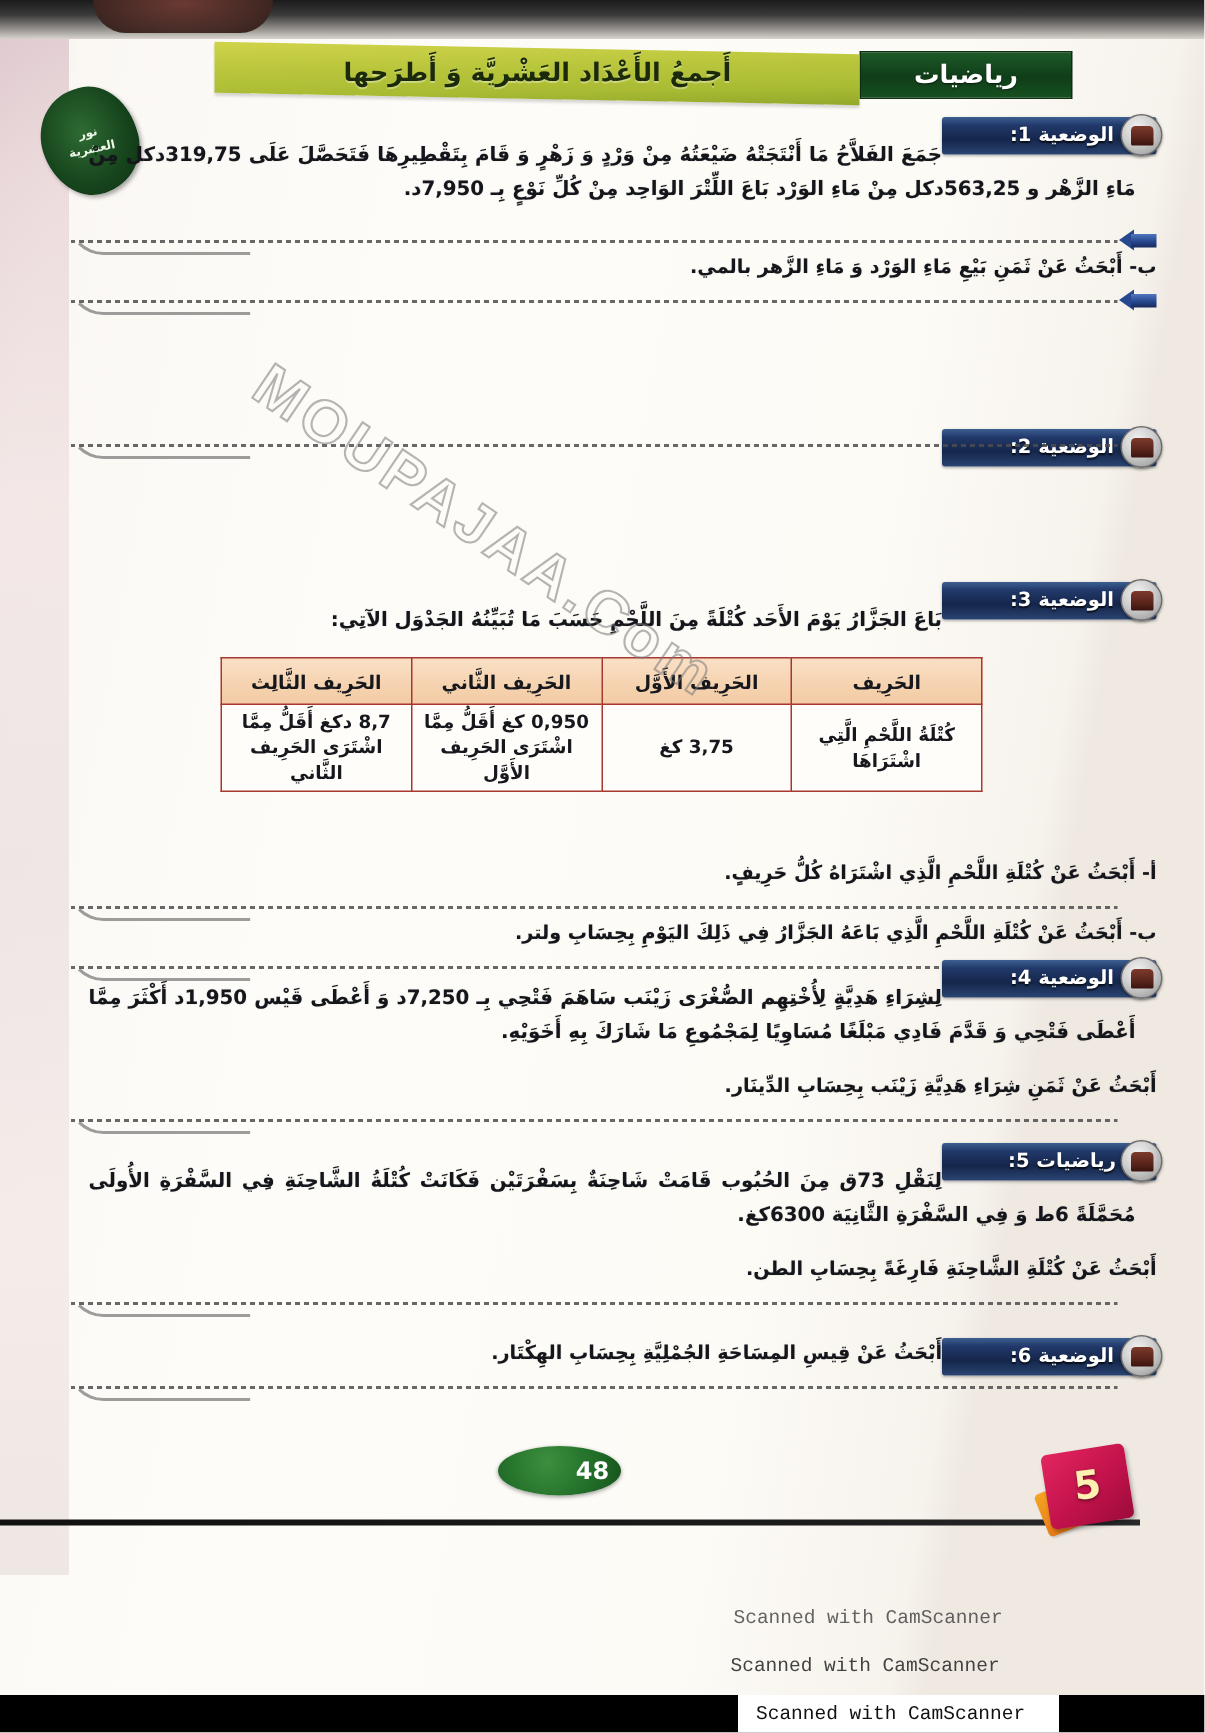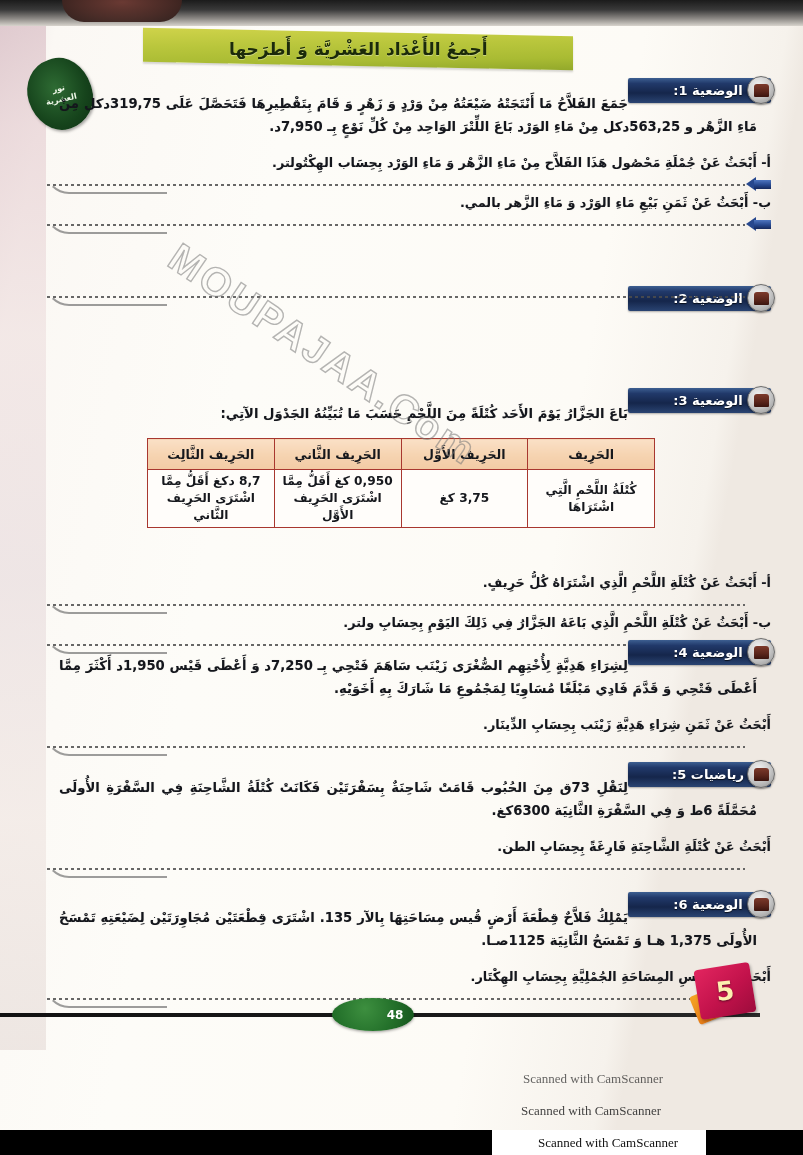--- a/index.html
+++ b/index.html
@@ -149,23 +149,23 @@
     font-size:12.2px;height:44px;padding:3px 5px;line-height:17px;
     background:#fffdfa;
   }
 
   
   .footrule{
     position:absolute;left:0;top:1013px;width:760px;height:4px;
     background:linear-gradient(90deg,#111 0%,#1b1b1b 70%,#2a2a2a 100%);
   }
   .pagenum{
-    position:absolute;left:332px;top:998px;width:38px;height:33px;border-radius:50%;
+    position:absolute;left:332px;top:964px;width:38px;height:33px;border-radius:50%;
     background:radial-gradient(circle at 40% 32%,#3d8f3f 0%,#23702a 55%,#15521c 100%);
-    color:#fff;font-size:12px;font-weight:bold;
+    color:#fff;font-size:16px;font-weight:bold;
     display:flex;align-items:center;justify-content:center;
     box-shadow:0 1px 3px rgba(0,0,0,.4);
     padding-left:44px;
   }
   .bookmark{position:absolute;right:50px;top:966px;width:70px;height:64px;}
   .bookmark .card{
     position:absolute;right:0;top:0;width:56px;height:50px;
     background:linear-gradient(145deg,#e2255f 0%,#c2124b 55%,#9d0c3c 100%);
     border-radius:4px;transform:rotate(-9deg);
     box-shadow:1px 2px 3px rgba(0,0,0,.3);
@@ -188,40 +188,43 @@
     font-size:40px;font-weight:bold;letter-spacing:3px;
     color:transparent;
     -webkit-text-stroke:1.4px rgba(120,120,120,.55);
     transform:rotate(34deg);
     white-space:nowrap;pointer-events:none;
     font-family:"Liberation Sans",sans-serif;
   }
 
   
   .cs{
-    position:absolute;font-family:Liberation Serif, serif;
-    font-size:13px;color:#2a2a2a;white-space:nowrap;margin-left:34px;
+    position:absolute;font-family:Liberation Mono, monospace;
+    font-size:13px;color:#2a2a2a;white-space:nowrap;
   }
   #cs1{left:489px;top:1071px;opacity:.72;}
   #cs2{left:487px;top:1103px;opacity:.88;}
   #csbar{
     position:absolute;left:0;top:1130px;width:803px;height:25px;background:#000;
   }
   #cs3{left:498px;top:1134px;color:#111;background:#fff;padding:1px 6px;}
   #csbarwhite{position:absolute;left:492px;top:1130px;width:214px;height:25px;background:#fff;}
 </style>
 </head>
 <body>
 
 <div id="page">
 
   <div id="topshadow"></div>
   <div id="topblob"></div>
 
   <div class="hdr">
+    <div class="subject-box">
+      <span>رياضيات</span>
+    </div>
     <div class="title-banner">
       <span>أَجمعُ الأَعْدَاد العَشْريَّة وَ أَطرَحها</span>
     </div>
   </div>
 
   <div class="corner-tab">
     <b>نور</b>
     <b>العشرية</b>
   </div>
 
@@ -229,21 +232,20 @@
     <div class="ex-badge">
       <div class="badge-icon">
           <i></i>
         </div>
       <div class="badge-bar">
           <span>الوضعية 1:</span>
         </div>
     </div>
     <div class="ex-body">
       <p>جَمَعَ الفَلاَّحُ مَا أَنْتَجَتْهُ ضَيْعَتُهُ مِنْ وَرْدٍ وَ زَهْرٍ وَ قَامَ بِتَقْطِيرِهَا فَتَحَصَّلَ عَلَى 319,75دكل مِنْ مَاءِ الزَّهْر و 563,25دكل مِنْ مَاءِ الوَرْد بَاعَ اللِّتْرَ الوَاحِد مِنْ كُلِّ نَوْعٍ بِـ 7,950د.</p>
-      <span class="q">أ- أَبْحَثُ عَنْ جُمْلَةِ مَحْصُول هَذَا الفَلاَّح مِنْ مَاءِ الزَّهْر وَ مَاءِ الوَرْد بِحِسَاب الهِكْتُولتر.</span>
       <div class="ansline swoop">
         <div class="curve"></div>
         <div class="dots"></div>
         <div class="arrow">
             <div class="head"></div>
             <div class="tail"></div>
           </div>
       </div>
       <span class="q">ب- أَبْحَثُ عَنْ ثَمَنِ بَيْعِ مَاءِ الوَرْد وَ مَاءِ الزَّهر بالمي.</span>
       <div class="ansline swoop">
@@ -363,21 +365,20 @@
   <div class="ex" style="top:892px;">
     <div class="ex-badge">
       <div class="badge-icon">
           <i></i>
         </div>
       <div class="badge-bar">
           <span>الوضعية 6:</span>
         </div>
     </div>
     <div class="ex-body">
-      <p>يَمْلِكُ فَلاَّحٌ قِطْعَةَ أَرْضٍ قُيس مِسَاحَتِهَا بِالآر 135. اشْتَرَى قِطْعَتَيْن مُجَاوِرَتَيْن لِضَيْعَتِهِ تَمْسَحُ الأُولَى 1,375 هـا وَ تَمْسَحُ الثَّانِيَة 1125صـا.</p>
       <span class="q">أَبْحَثُ عَنْ قِيسِ المِسَاحَةِ الجُمْلِيَّةِ بِحِسَابِ الهِكْتَار.</span>
       <div class="ansline swoop">
         <div class="curve"></div>
         <div class="dots"></div>
       </div>
     </div>
   </div>
 
   <div class="footrule"></div>
   <div class="pagenum">48</div>

